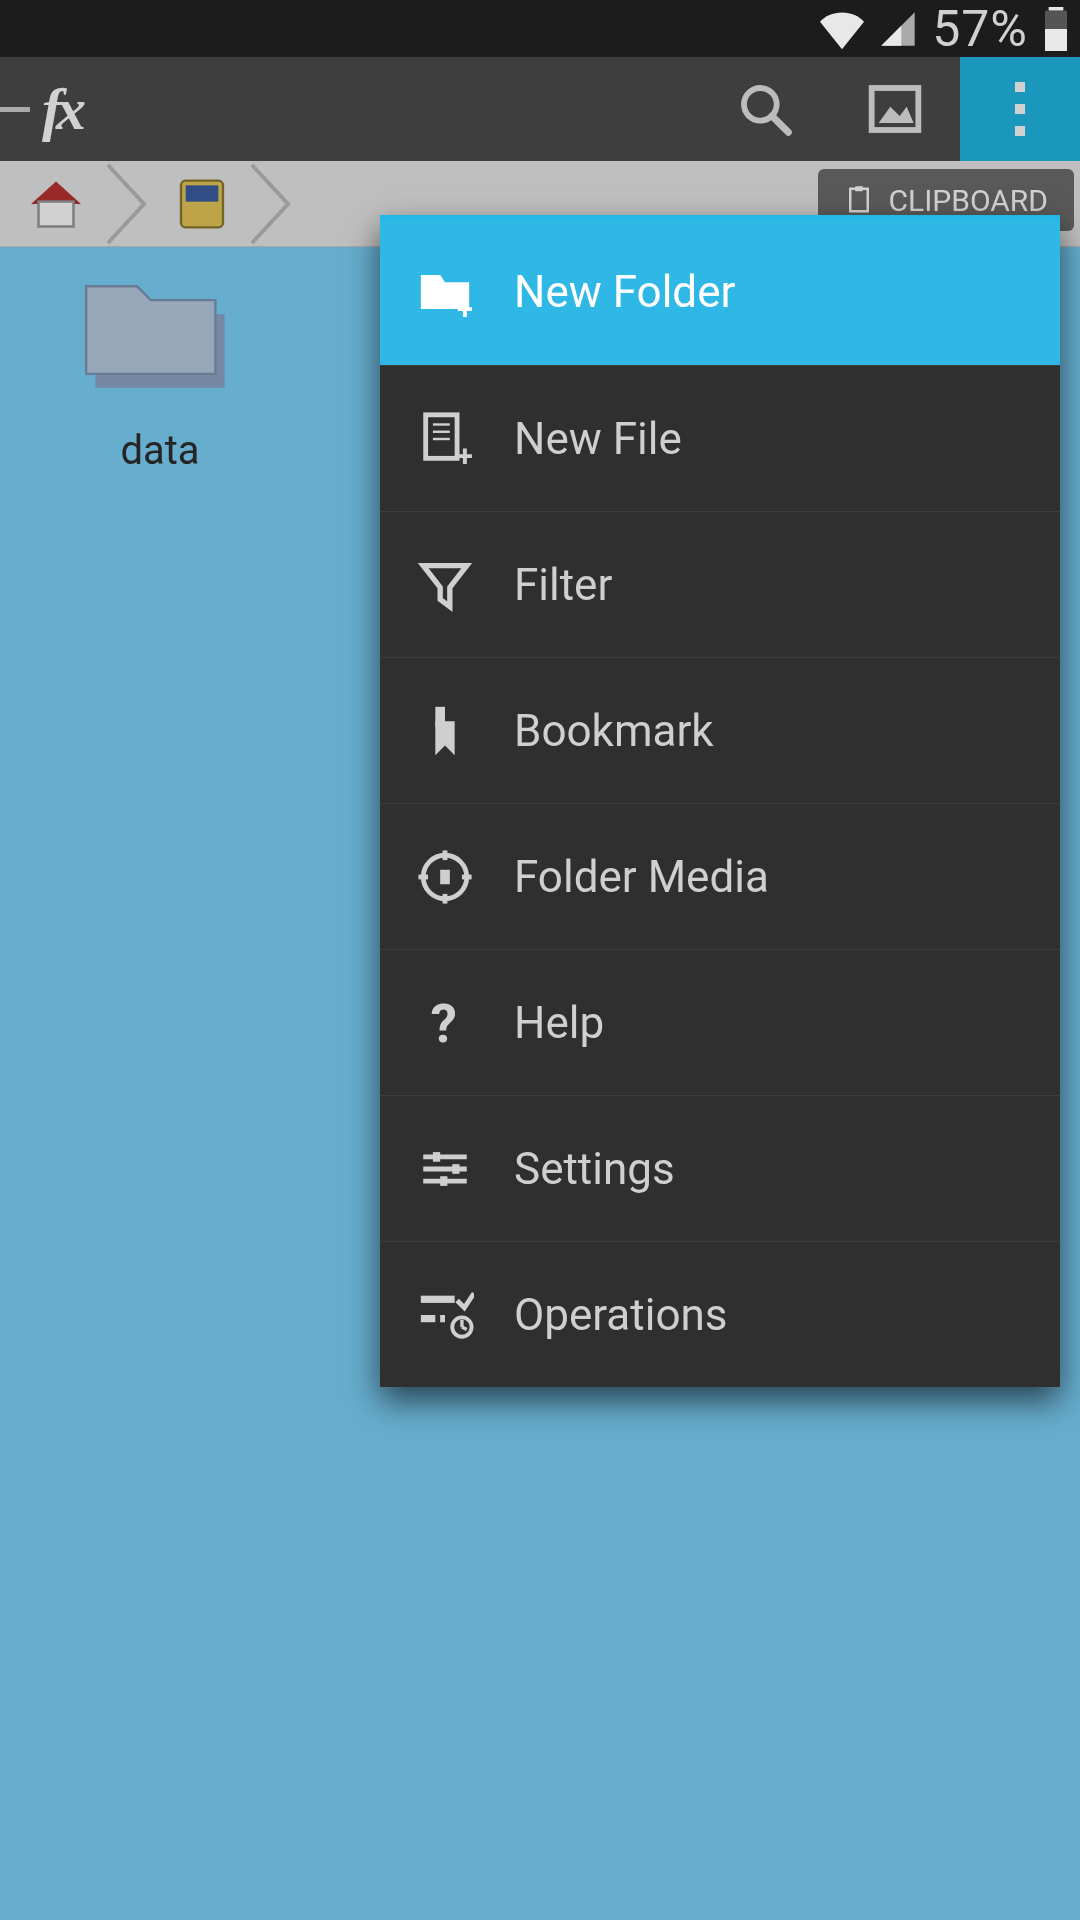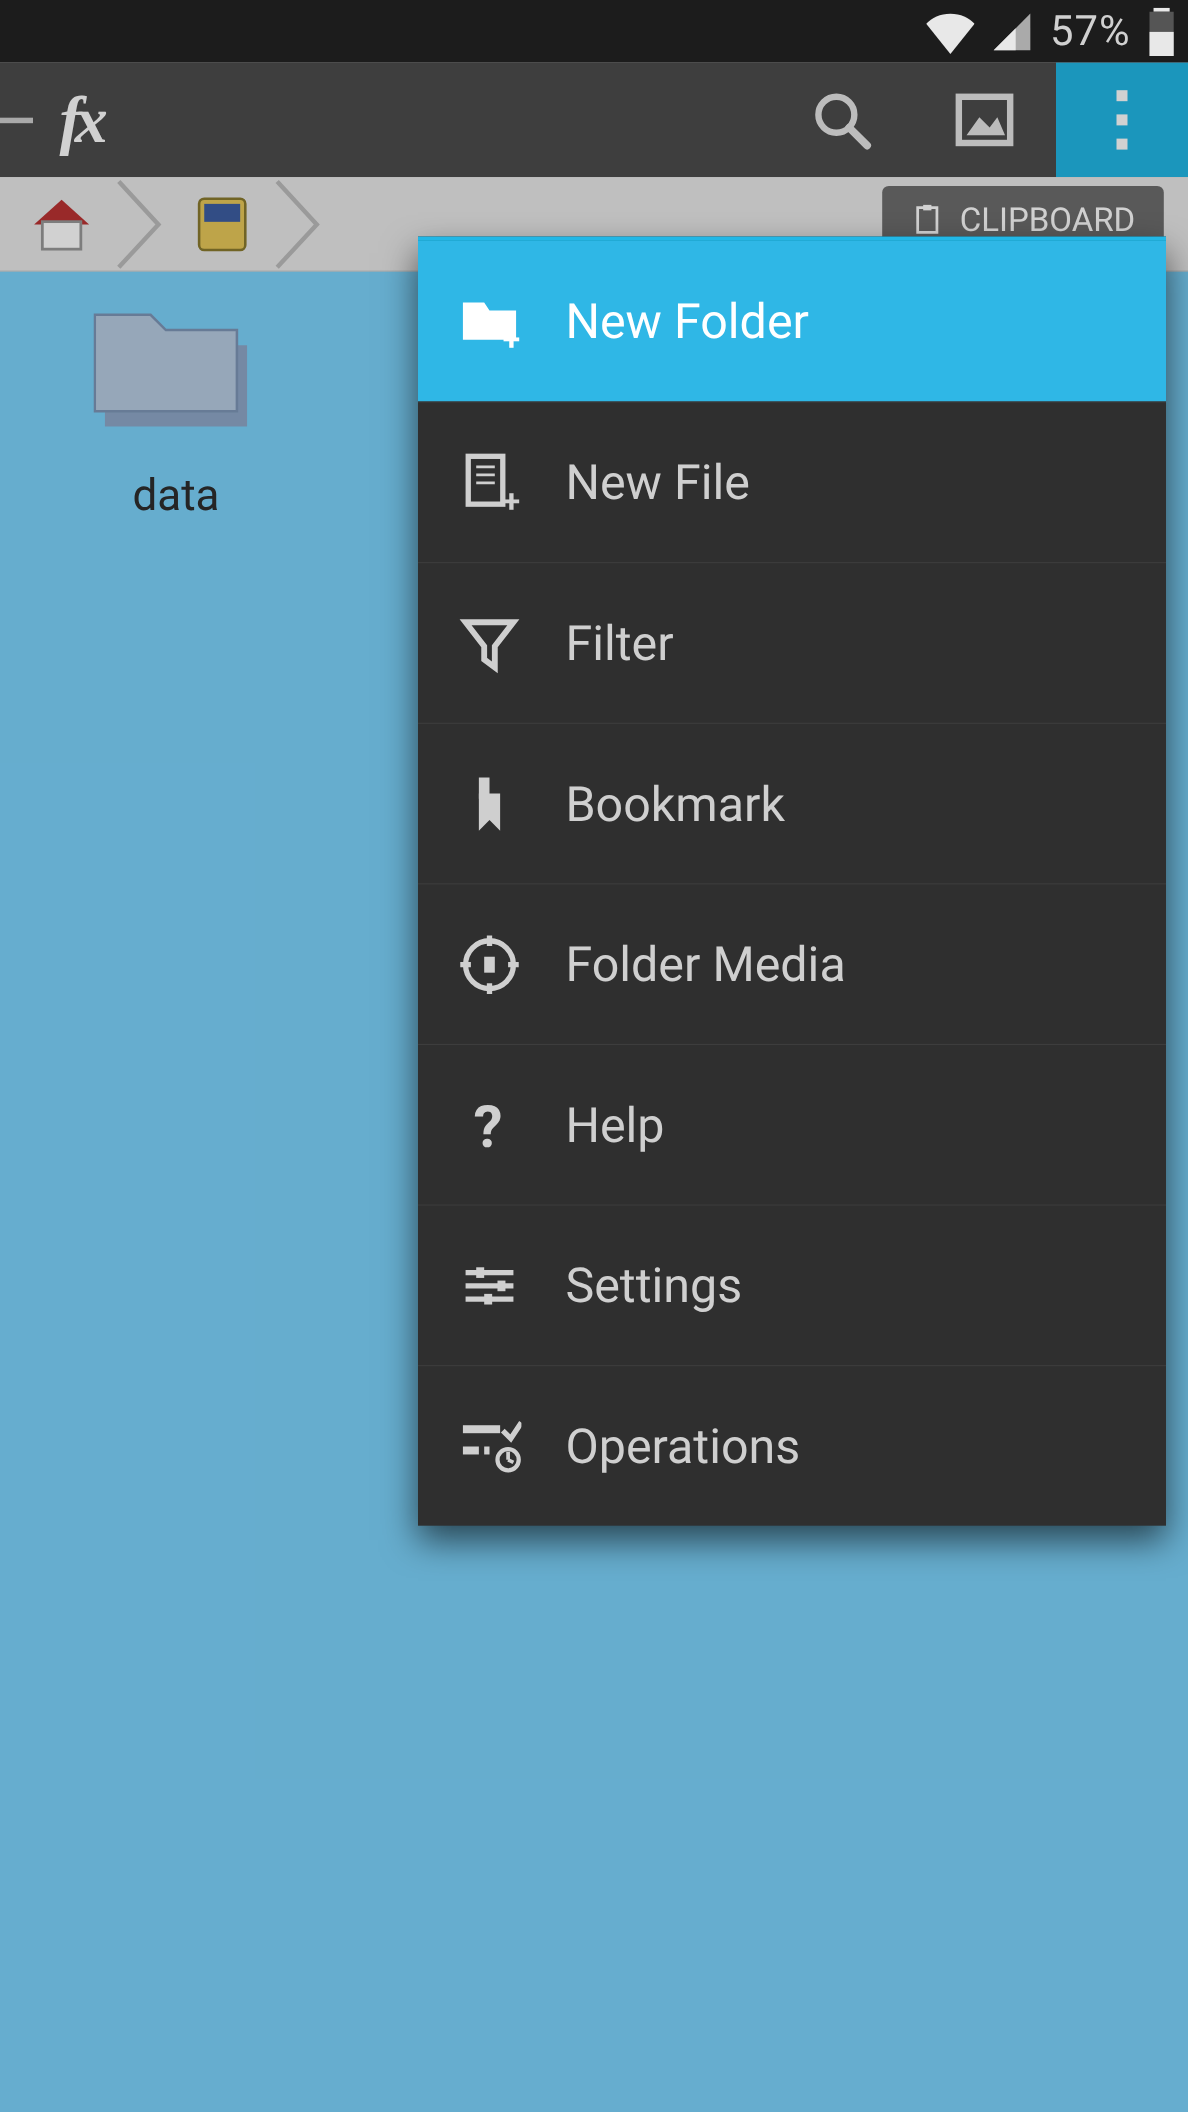--- a/index.html
+++ b/index.html
@@ -14,38 +14,38 @@
     gap: 14px;
   }
   .statusbar .icon { display:inline-flex; align-items:center; }
   .statusbar .clock { font-size: 48px; font-weight: 400; }
 
   
   .toolbar {
     height: 104px; width:100%; background:#4c4c4c; display:flex; align-items:center;
     color:#fff;
   }
-  .toolbar .left { display:flex; align-items:center; gap:12px; padding-left:0; }
+  .toolbar .left { display:flex; align-items:center; padding-left:0; }
   .toolbar .hamb { width:38px; height:104px; display:flex; align-items:center; }
   .toolbar .hamb-line { width:30px; height:5px; background:#cfcfcf; }
   .toolbar .fx { font-size:60px; font-style:italic; font-weight:700; letter-spacing:-6px; padding-left:4px; font-family: Georgia, 'Times New Roman', serif; color:#fff; }
   .toolbar .spacer { flex:1; }
   .toolbar .tb-btn { width:130px; height:104px; display:flex; align-items:center; justify-content:center; }
   .toolbar .tb-btn svg { width:56px; height:56px; }
   .tb-overflow { width:120px; height:104px; background:#21b7e6; display:flex; align-items:center; justify-content:center; }
   .tb-overflow .dots { display:flex; flex-direction:column; gap:12px; }
   .tb-overflow .dots span { width:10px; height:10px; background:#fff; display:block; }
 
   
   .crumbs { height:86px; width:100%; background:#e9e9e9; display:flex; align-items:center; position:relative; border-bottom:1px solid #c9c9c9; }
   .crumb { position:relative; height:86px; display:flex; align-items:center; padding:0 40px 0 26px; }
   .crumb-sep { position:absolute; right:-22px; top:0; width:44px; height:86px; }
   .crumb-sep svg polyline { fill:none; stroke:#bcbcbc; stroke-width:4; }
   .clipboard-pill {
-    position:absolute; right:22px; top:8px; height:62px; padding:0 26px; display:flex; align-items:center;
+    position:absolute; right:6px; top:8px; height:62px; padding:0 26px; display:flex; align-items:center;
     background:#6d6d6d; color:#fff; border-radius:6px; font-size:30px; gap:14px;
   }
 
   
   .content { position:relative; width:100%; height: calc(1920px - 57px - 104px - 86px); background:#7dd3fc; padding:30px 40px; }
   .folder-tile { width:240px; display:flex; flex-direction:column; align-items:center; gap:30px; }
   .folder-tile .label { font-size:40px; color:#2e2e2e; }
 
   
   .scrim {
@@ -81,21 +81,21 @@
       <svg width="44" height="44" viewBox="0 0 24 24">
           <path fill="#e8e8e8" d="M12 3C7 3 2.7 5 0 8l12 15L24 8c-2.7-3-7-5-12-5z"></path>
         </svg>
     </span>
     <span class="icon">
       <svg width="40" height="40" viewBox="0 0 24 24">
           <path fill="#aaaaaa" d="M2 22h20V2z"></path>
           <path fill="#e8e8e8" d="M2 22h12V10z"></path>
         </svg>
     </span>
-    <span style="font-size:38px;color:#d0d0d0;">57%</span>
+    <span style="font-size:50px;color:#d0d0d0;">57%</span>
     <span class="icon">
       <svg width="28" height="44" viewBox="0 0 12 24">
           <rect x="2" y="0" width="8" height="2" fill="#e8e8e8"></rect>
           <rect x="0" y="2" width="12" height="22" fill="#555"></rect>
           <rect x="0" y="12" width="12" height="12" fill="#e8e8e8"></rect>
         </svg>
     </span>
   </div>
 
   <div class="toolbar">

